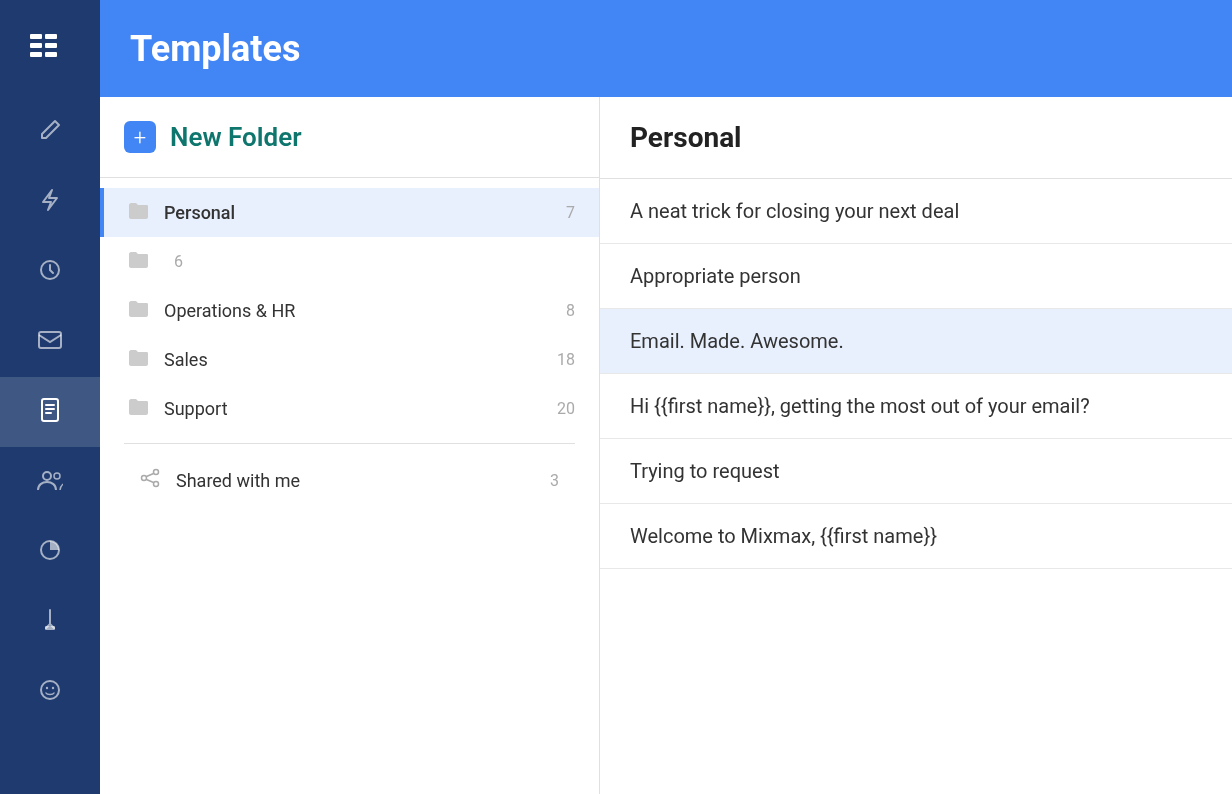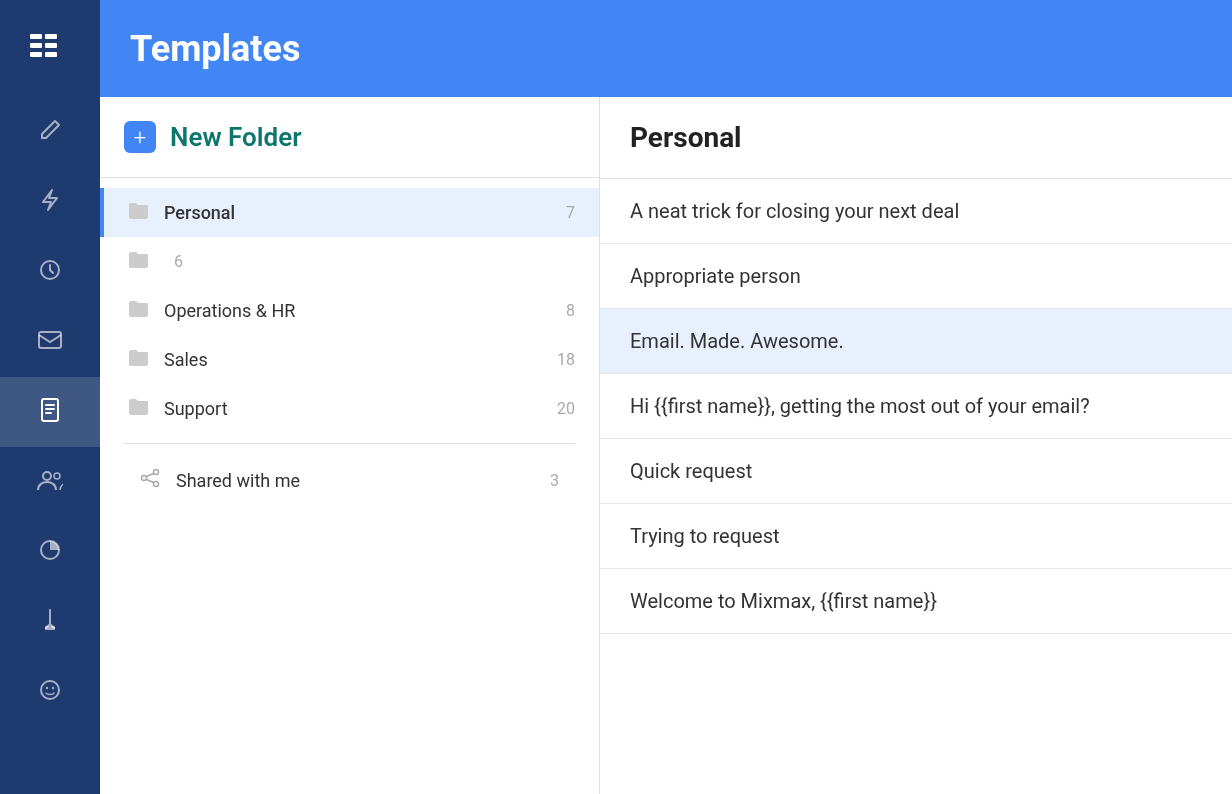--- a/index.html
+++ b/index.html
@@ -391,23 +391,20 @@
       <div class="template-item">
         <span>Appropriate person</span>
       </div>
       <div class="template-item highlighted">
         <span>Email. Made. Awesome.</span>
       </div>
       <div class="template-item">
         <span>Hi {{first name}}, getting the most out of your email?</span>
       </div>
       <div class="template-item">
-        <span>Quick request</span>
-      </div>
-      <div class="template-item">
         <span>Trying to request</span>
       </div>
       <div class="template-item">
         <span>Welcome to Mixmax, {{first name}}</span>
       </div>
 
     </div>
 
   </div>
 </div>

